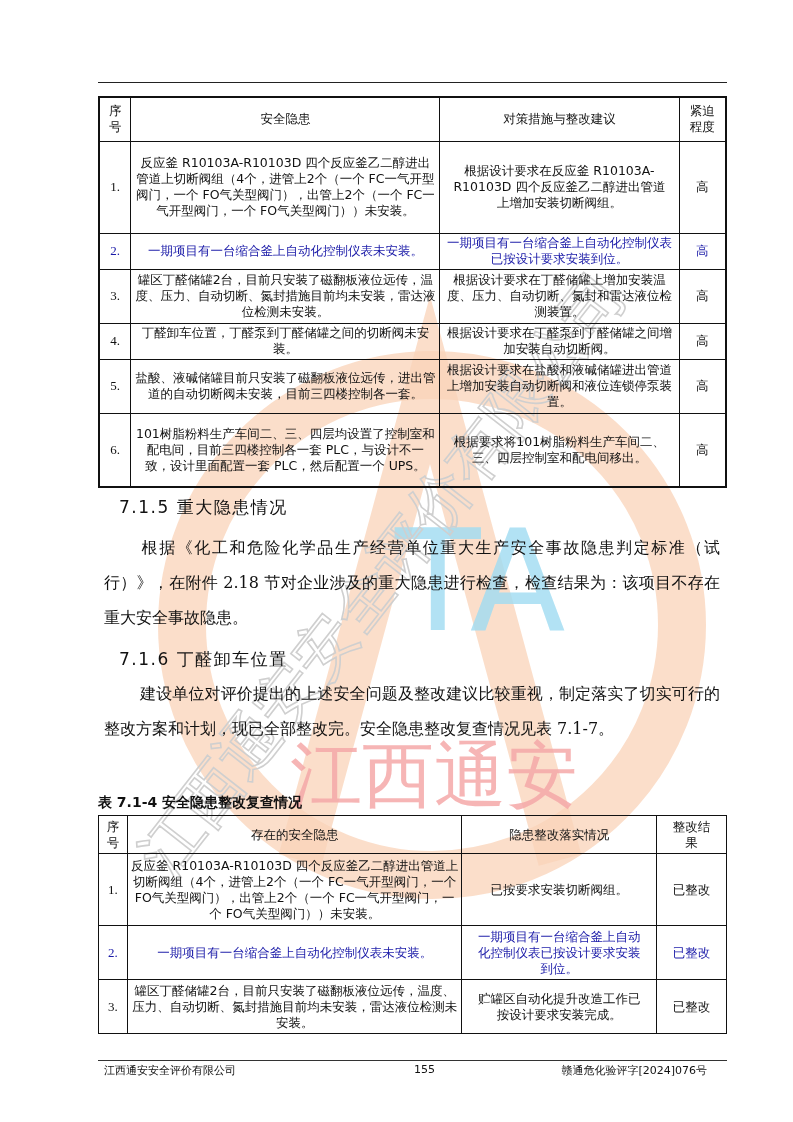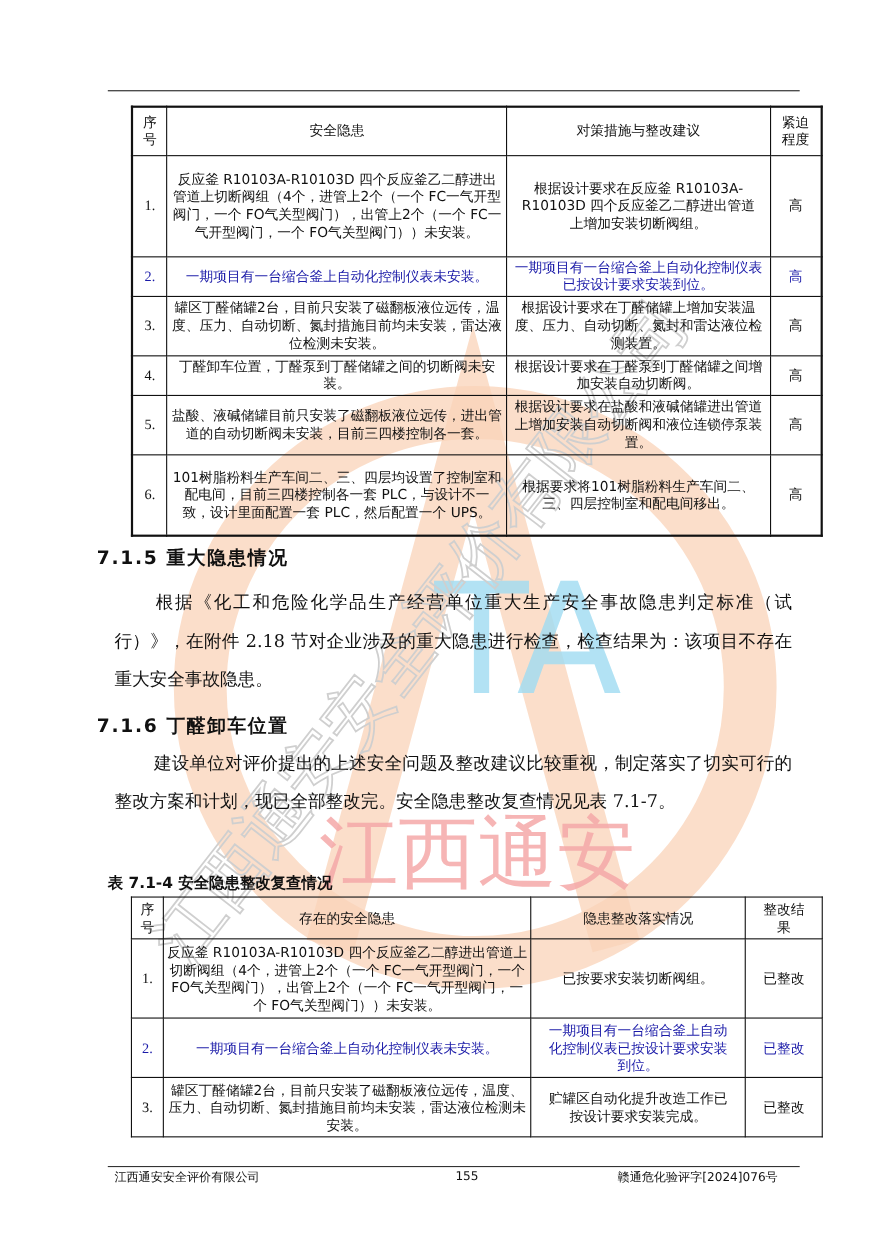--- a/index.html
+++ b/index.html
@@ -3,28 +3,28 @@
 <meta charset="utf-8">
 <style>
   html, body { margin: 0; padding: 0; background: #ffffff; }
   body { width: 793px; height: 1122px; position: relative; overflow: hidden;
          font-family: "DejaVu Serif", "Liberation Serif", serif; color: #111; }
   .page-header { position: absolute; left: 98px; top: 44px; width: 629px; text-align: center;
          font-size: 11.5px; font-weight: bold; line-height: 16px; }
   .header-rule { position: absolute; left: 98px; top: 82px; width: 629px; height: 0; border-top: 1.2px solid #222; }
   .watermark { position: absolute; left: 0; top: 0; width: 793px; height: 1122px; pointer-events: none; z-index: 0; }
   table.grid { position: absolute; left: 98px; border-collapse: collapse; z-index: 1;
-         font-family: "DejaVu Sans", "Liberation Sans", sans-serif; font-size: 12.5px; line-height: 16px; margin-left: 21px; }
+         font-family: "DejaVu Sans", "Liberation Sans", sans-serif; font-size: 12.5px; line-height: 16px; }
   table.grid td, table.grid th { border: 1px solid #111; text-align: center; vertical-align: middle;
          padding: 0 3px; font-weight: normal; }
   table.t1 { top: 96px; width: 629px; border: 2px solid #111; }
   table.t2 { top: 815px; width: 629px; border: 1px solid #111; }
   .blue { color: #1a1aa8; }
   .num { font-family: "Liberation Serif", serif; font-size: 13px; }
-  .section-title { position: absolute; left: 88px; font-family: "DejaVu Sans", sans-serif; font-weight: bold;
+  .section-title { position: absolute; left: 119px; font-family: "DejaVu Sans", sans-serif; font-weight: normal;
          font-size: 17px; letter-spacing: 1.5px; z-index: 1; }
   .para { position: absolute; left: 104px; width: 616px; font-size: 16px; line-height: 35px; z-index: 1;
           text-align: justify; }
   .para .indent { display: inline-block; width: 36px; }
   .caption { position: absolute; left: 98px; width: 629px; top: 794px; text-align: left; font-weight: bold;
           font-size: 14px; z-index: 1; font-family: "DejaVu Sans", sans-serif; }
   .footer-rule { position: absolute; left: 98px; top: 1060px; width: 629px; border-top: 1px solid #333; }
   .footer { position: absolute; top: 1063px; font-family: "DejaVu Sans", sans-serif; font-size: 11px; }
 </style>
 </head>

